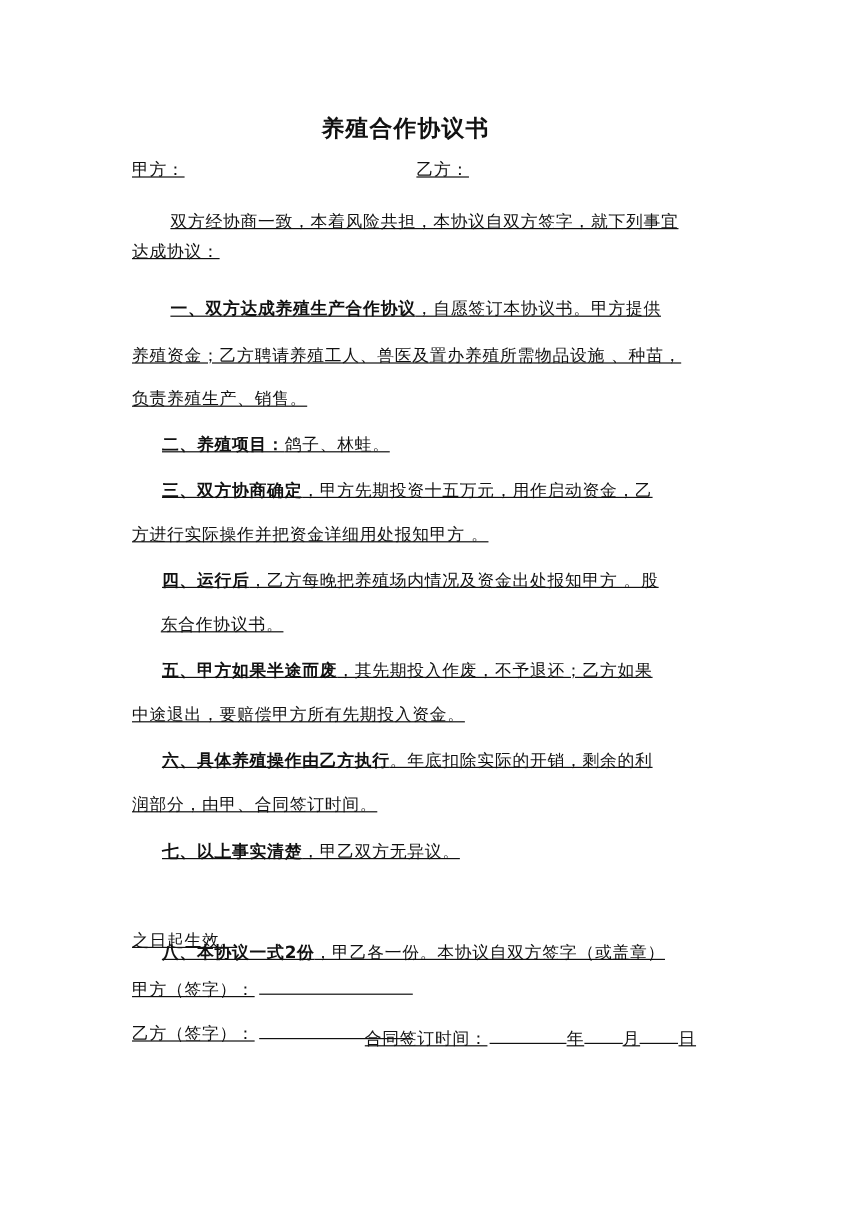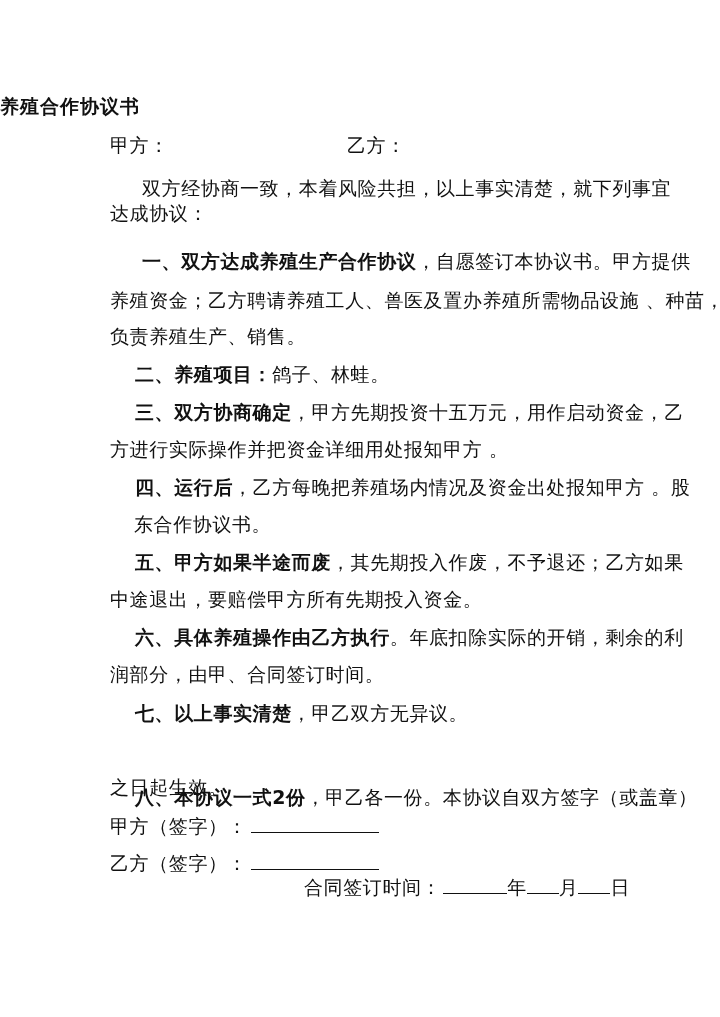--- a/index.html
+++ b/index.html
@@ -3,38 +3,39 @@
 <meta charset="utf-8">
 <style>
   html, body { margin: 0; padding: 0; background: #ffffff; }
   body {
     width: 720px; height: 1017px; position: relative; overflow: hidden;
     font-family: "DejaVu Sans", "Liberation Sans", sans-serif;
     color: #111111;
   }
   .title {
     position: absolute; top: 94px; left: 0; width: 676px;
-    font-size: 19px; font-weight: bold; letter-spacing: 1px;
+    text-align: center; font-size: 19px; font-weight: bold; letter-spacing: 1px;
   }
   .line {
-    position: absolute; left: 110px; font-size: 19px; white-space: nowrap;
+    position: absolute; left: 110px; font-size: 14px; white-space: nowrap;
     letter-spacing: 0.6px;
+    text-decoration: underline;
   }
   .b { font-weight: bold; }
   .uline { display: inline-block; border-bottom: 1px solid #111; vertical-align: baseline; height: 14px; }
 </style>
 </head>
 <body>
 
 <div class="title">养殖合作协议书</div>
 
 <div class="line" style="top:133px;">甲方：</div>
 <div class="line" style="top:133px; left:347px;">乙方：</div>
 
-<div class="line" style="top:176px; left:142px;">双方经协商一致，本着风险共担，以上事实清楚，就下列事宜</div>
+<div class="line" style="top:176px; left:142px;">双方经协商一致，本着风险共担，本协议自双方签字，就下列事宜</div>
 <div class="line" style="top:201px;">达成协议：</div>
 
 <div class="line" style="top:249px; left:142px;"><span class="b">一、双方达成养殖生产合作协议</span><span>，自愿签订本协议书。甲方提供</span></div>
 <div class="line" style="top:288px;">养殖资金；乙方聘请养殖工人、兽医及置办养殖所需物品设施 、种苗，</div>
 <div class="line" style="top:324px;">负责养殖生产、销售。</div>
 
 <div class="line" style="top:362px; left:135px;"><span class="b">二、养殖项目：</span><span>鸽子、林蛙。</span></div>
 
 <div class="line" style="top:400px; left:135px;"><span class="b">三、双方协商确定</span><span>，甲方先期投资十五万元，用作启动资金，乙</span></div>
 <div class="line" style="top:437px;">方进行实际操作并把资金详细用处报知甲方 。</div>
@@ -49,13 +50,13 @@
 <div class="line" style="top:662px;">润部分，由甲、合同签订时间。</div>
 
 <div class="line" style="top:701px; left:135px;"><span class="b">七、以上事实清楚</span><span>，甲乙双方无异议。</span></div>
 
 <div class="line" style="top:738px; left:135px;margin-top:47px;"><span class="b">八、本协议一式2份</span><span>，甲乙各一份。本协议自双方签字（或盖章）</span></div>
 <div class="line" style="top:775px;text-align:right;">之日起生效。</div>
 
 <div class="line" style="top:814px;"><span>甲方（签字）：</span><span class="uline" style="width:128px; margin-left:4px;"></span></div>
 <div class="line" style="top:851px;"><span>乙方（签字）：</span><span class="uline" style="width:128px; margin-left:4px;"></span></div>
 
-<div class="line" style="top:875px; left:304px;"><span>合同签订时间：</span><span class="uline" style="width:64px; margin-left:2px;"></span><span>年</span><span class="uline" style="width:32px;"></span><span>月</span><span class="uline" style="width:32px;"></span><span>日</span></div>
+<div class="line" style="top:855px; left:304px;"><span>合同签订时间：</span><span class="uline" style="width:64px; margin-left:2px;"></span><span>年</span><span class="uline" style="width:32px;"></span><span>月</span><span class="uline" style="width:32px;"></span><span>日</span></div>
 
 </body></html>

